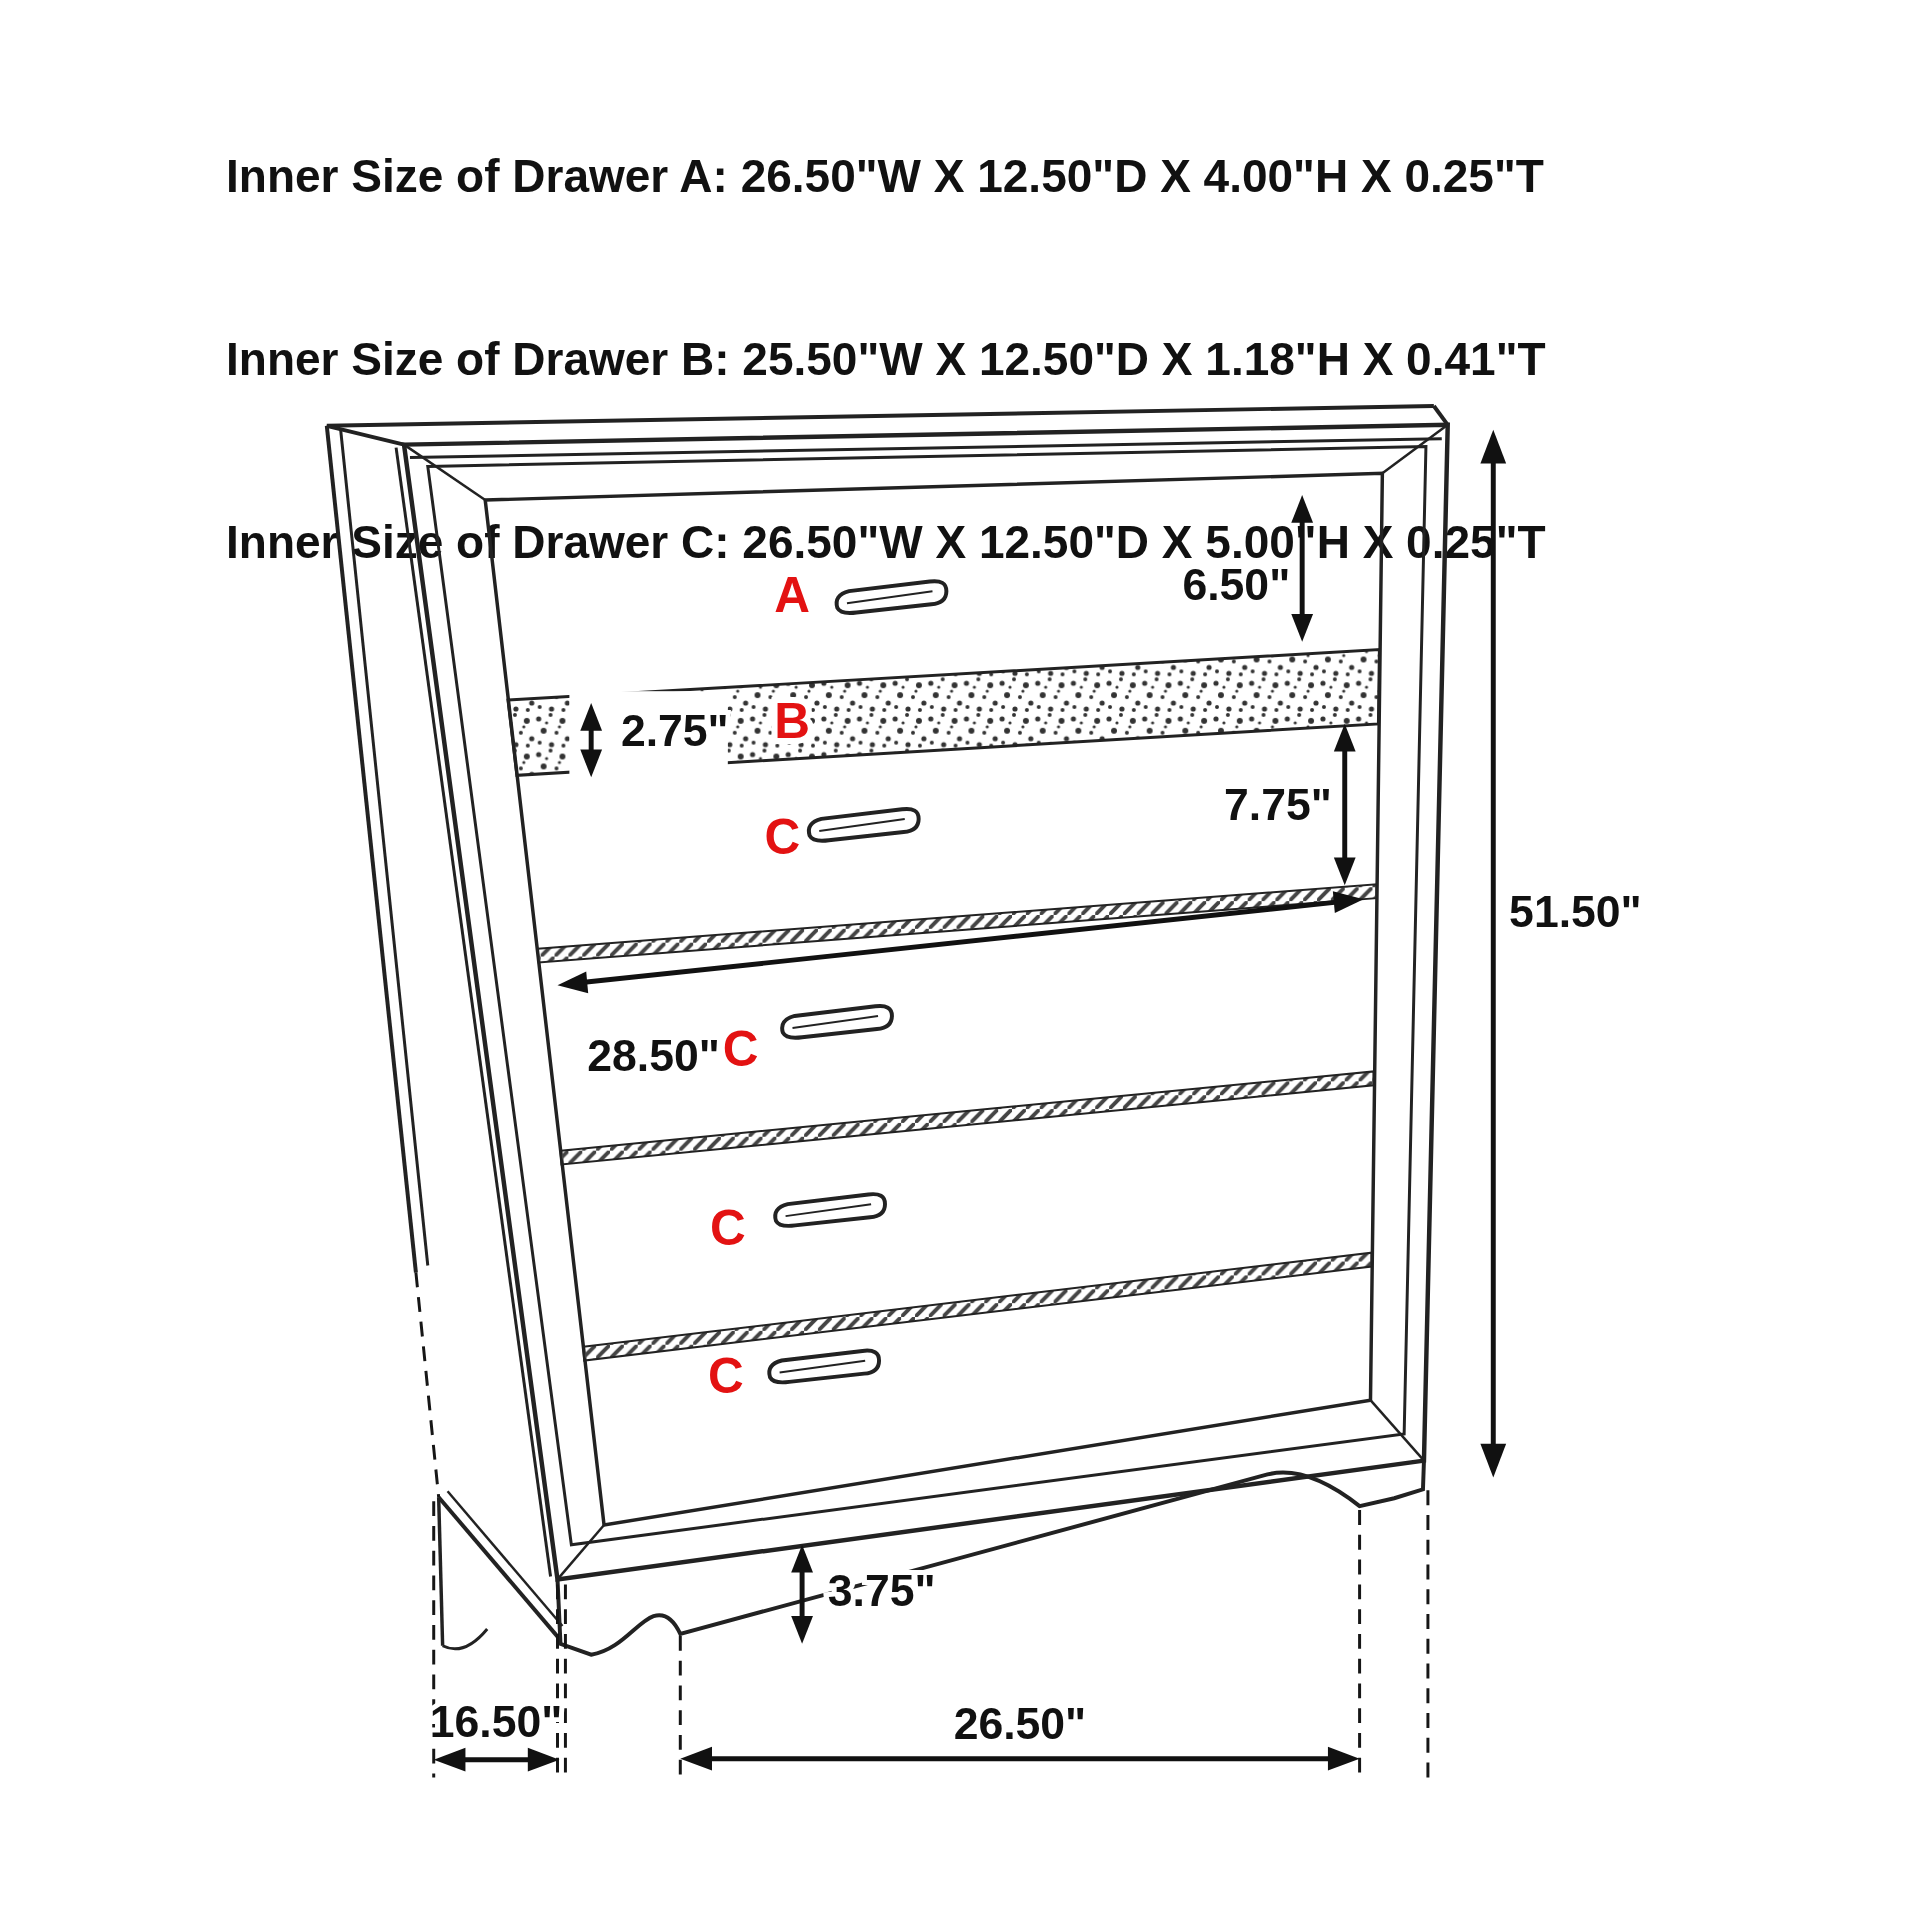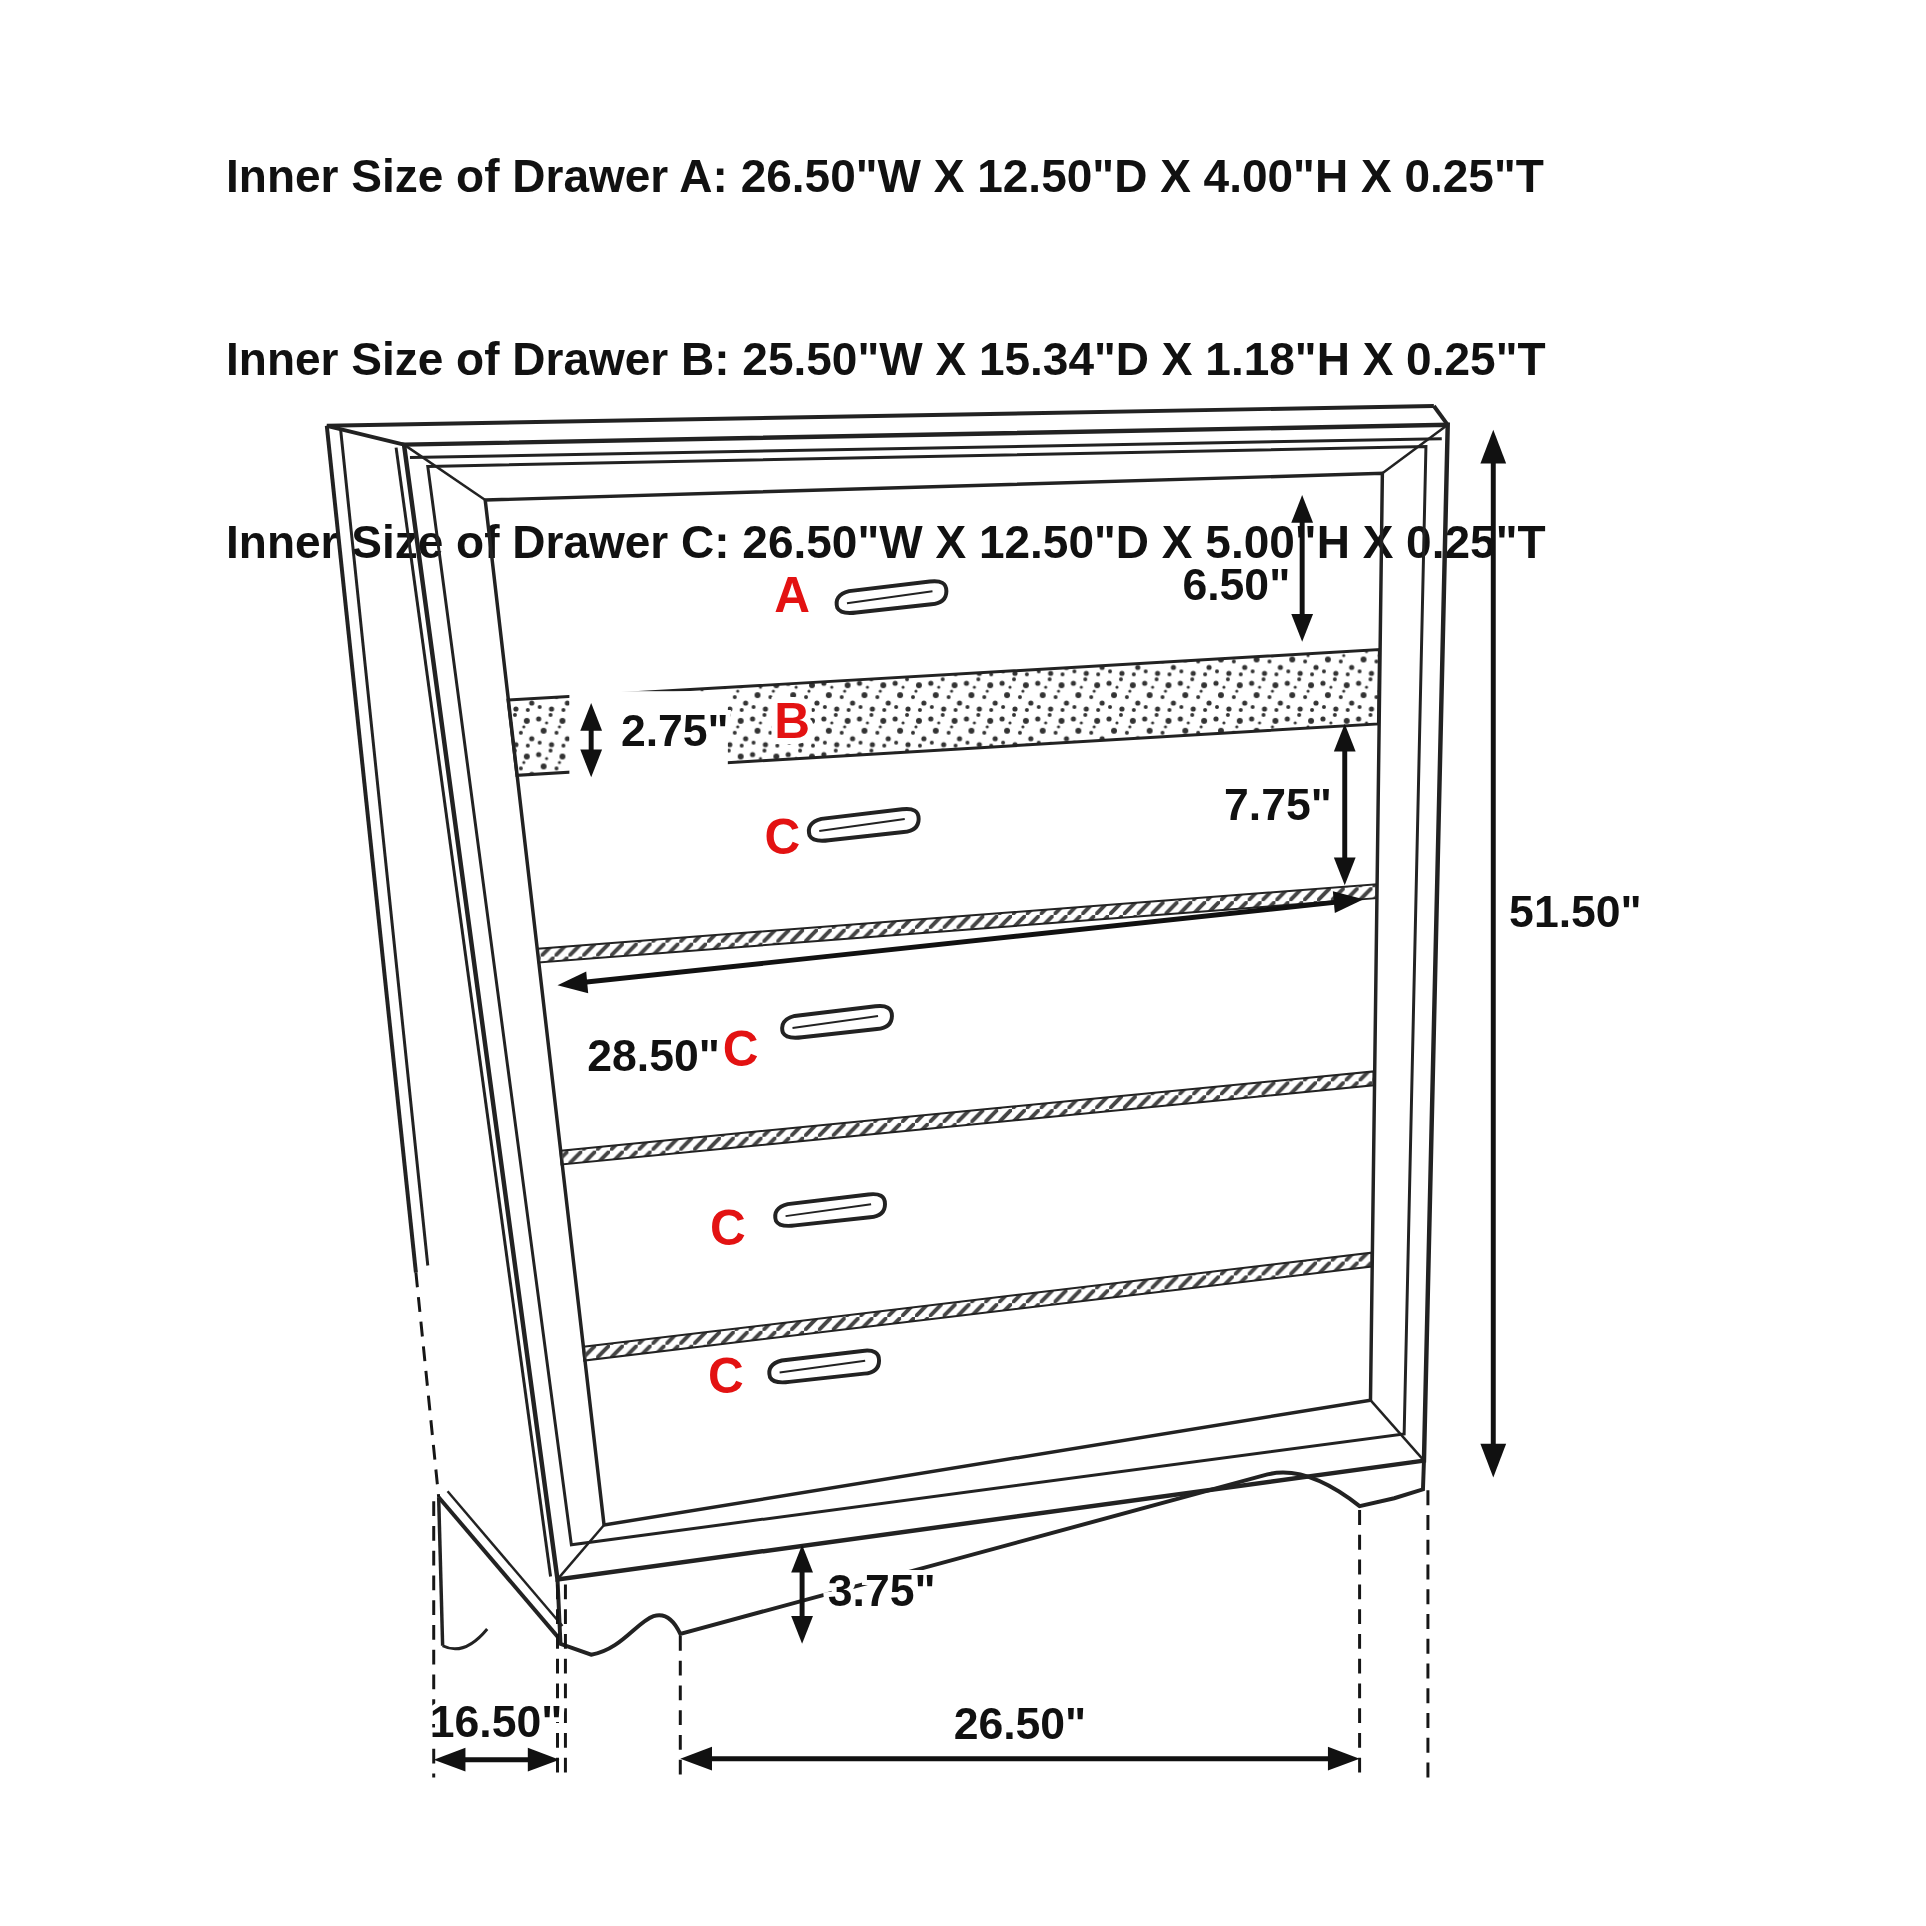--- a/index.html
+++ b/index.html
@@ -17,21 +17,21 @@
   text.redtxt{fill:#e31212;font-family:"Liberation Sans",sans-serif;font-weight:bold;font-size:50px;
        paint-order:stroke;stroke:#fff;stroke-width:12px;}
 </style>
 </head>
 <body>
 
 <div id="stage">
 
   <div class="hdr">
     <div>Inner Size of Drawer A: 26.50"W X 12.50"D X 4.00"H X 0.25"T</div>
-    <div>Inner Size of Drawer B: 25.50"W X 15.34"D X 1.18"H X 0.25"T</div>
+    <div>Inner Size of Drawer B: 25.50"W X 12.50"D X 1.18"H X 0.41"T</div>
     <div>Inner Size of Drawer C: 26.50"W X 12.50"D X 5.00"H X 0.25"T</div>
   </div>
 
   <svg width="1927" height="1927" viewBox="0 0 1946 1946">
     <defs>
       <pattern id="dots" width="36" height="36" patternUnits="userSpaceOnUse">
         <circle cx="4" cy="6" r="2.6" fill="#333"></circle>
         <circle cx="16" cy="2" r="2" fill="#333"></circle>
         <circle cx="28" cy="8" r="3" fill="#333"></circle>
         <circle cx="9" cy="18" r="3" fill="#333"></circle>

